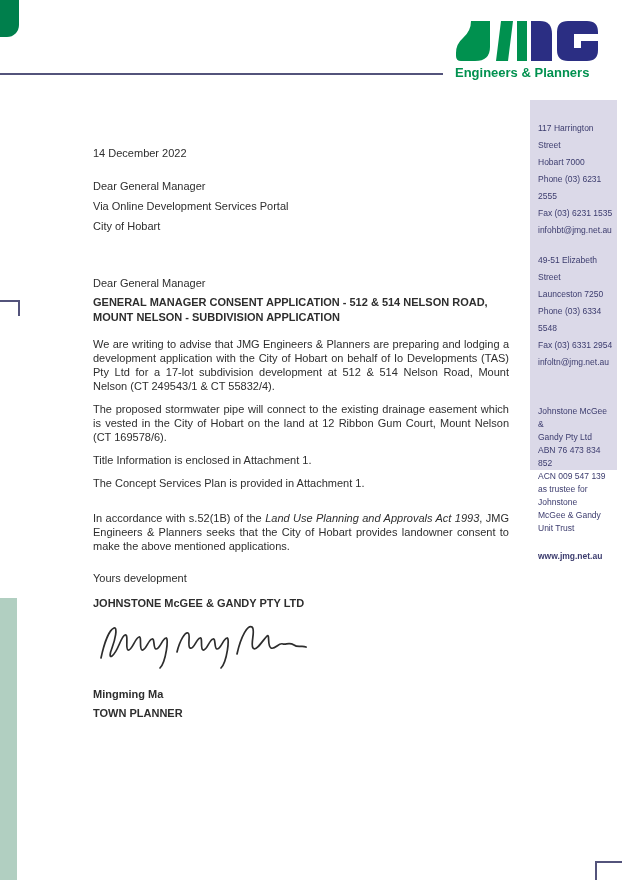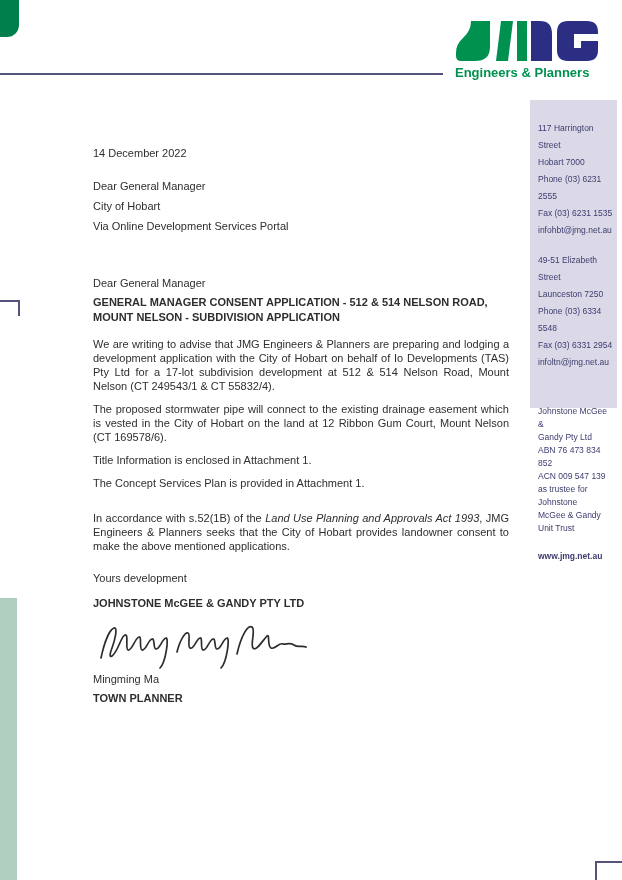--- a/index.html
+++ b/index.html
@@ -40,21 +40,21 @@
   .logo svg { display:block; width:143px; height:41px; }
   .logo .lg { fill:var(--logo_green,#00914f); }
   .logo .ln { fill:var(--logo_navy,#2b2e83); }
   .logo-tagline {
     margin-top:3px; font-size:13px; font-weight:bold; letter-spacing:0px;
     color:var(--logo_green,#00914f); white-space:nowrap;
   }
 
   
   .sidebar {
-    position:absolute; left:530px; top:100px; width:87px; height:308px;
+    position:absolute; left:530px; top:100px; width:87px; height:370px;
     background:var(--sidebar_bg,#dbd9e8);
     box-sizing:border-box; padding:20px 4px 17px 8px;
     color:var(--sidebar_text,#3c3c6e);
     font-size:8.5px;
   }
   .sb-group { margin:0; }
   .sb-group.office .sb-line { line-height:17px; }
   .sb-group.g1 { margin-bottom:13px; }
   .sb-group.g2 { margin-bottom:34px; }
   .sb-group.entity .sb-line { line-height:13px; }
@@ -76,21 +76,21 @@
     text-align:left;
   }
   .para { margin:0 12px 9px 0; }
   .para.j { text-align:justify; }
   .para.gap-before { margin-top:21px; }
   .valediction { margin-top:18px; line-height:15px; }
   .company { margin-top:10px; font-weight:bold; line-height:15px; }
   .signature { display:block; margin:7px 0 0 2px; width:215px; height:52px; }
   .signature path { fill:none; stroke:#2d2d2d; stroke-width:1.7;
                     stroke-linecap:round; stroke-linejoin:round; }
-  .sig-name { margin-top:2px; font-weight:normal; line-height:15px; }
+  .sig-name { margin-top:17px; font-weight:bold; line-height:15px; }
   .sig-title { margin-top:4px; font-weight:bold; line-height:15px; }
 </style>
 </head>
 <body>
 
 <div class="page">
 
   <div class="top-green-square"></div>
   <div class="top-rule"></div>
   <div class="fold-mark"></div>
@@ -139,22 +139,22 @@
       <div class="sb-line">Unit Trust</div>
     </div>
     <div class="sb-site">www.jmg.net.au</div>
   </aside>
 
   <main class="content">
     <div class="date-line">14 December 2022</div>
 
     <div class="recipient">
       <div>Dear General Manager</div>
+      <div>Via Online Development Services Portal</div>
       <div>City of Hobart</div>
-      <div>Via Online Development Services Portal</div>
     </div>
 
     <div class="salutation">Dear General Manager</div>
 
     <h1 class="subject">GENERAL MANAGER CONSENT APPLICATION - 512 &amp; 514 NELSON ROAD, MOUNT NELSON - SUBDIVISION APPLICATION</h1>
 
     <p class="para j">We are writing to advise that JMG Engineers &amp; Planners are preparing and lodging a development application with the City of Hobart on behalf of Io Developments (TAS) Pty Ltd for a 17-lot subdivision development at 512 &amp; 514 Nelson Road, Mount Nelson (CT 249543/1 &amp; CT 55832/4).</p>
     <p class="para j">The proposed stormwater pipe will connect to the existing drainage easement which is vested in the City of Hobart on the land at 12 Ribbon Gum Court, Mount Nelson (CT 169578/6).</p>
     <p class="para">Title Information is enclosed in Attachment 1.</p>
     <p class="para">The Concept Services Plan is provided in Attachment 1.</p>

